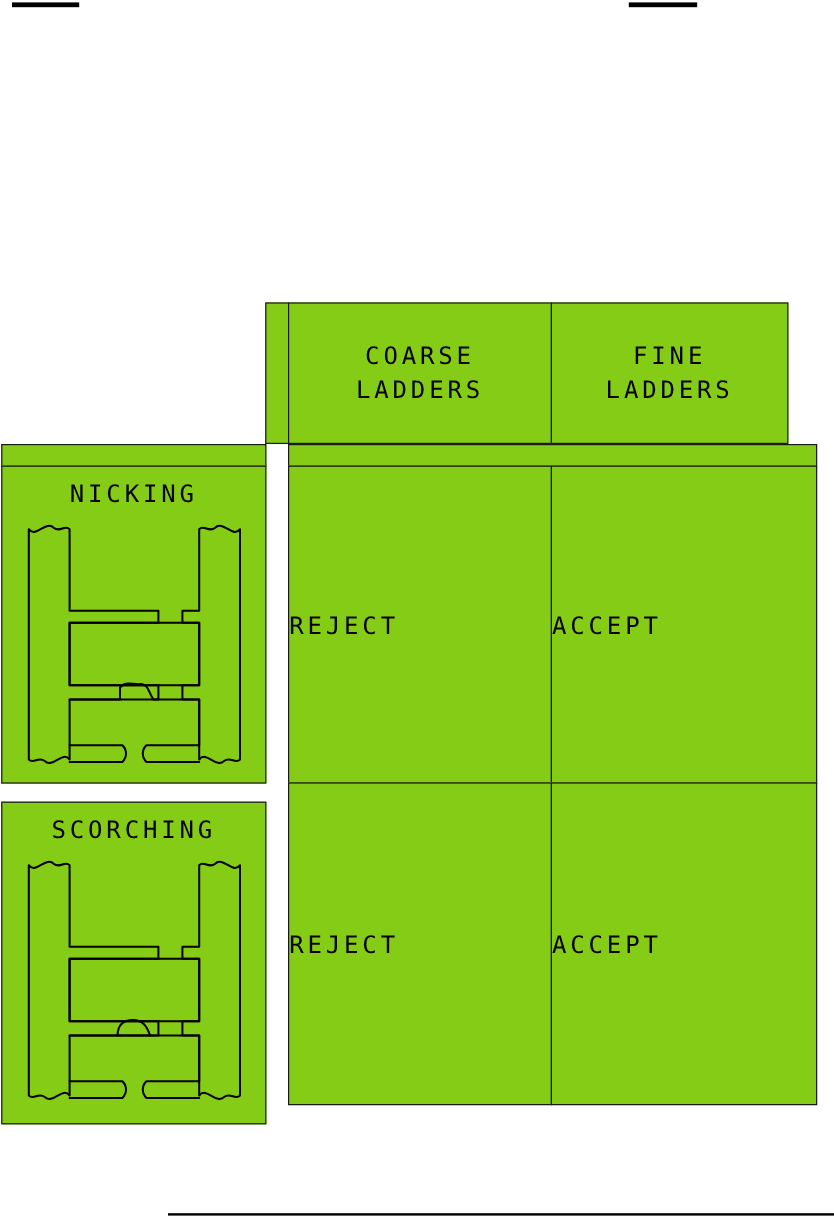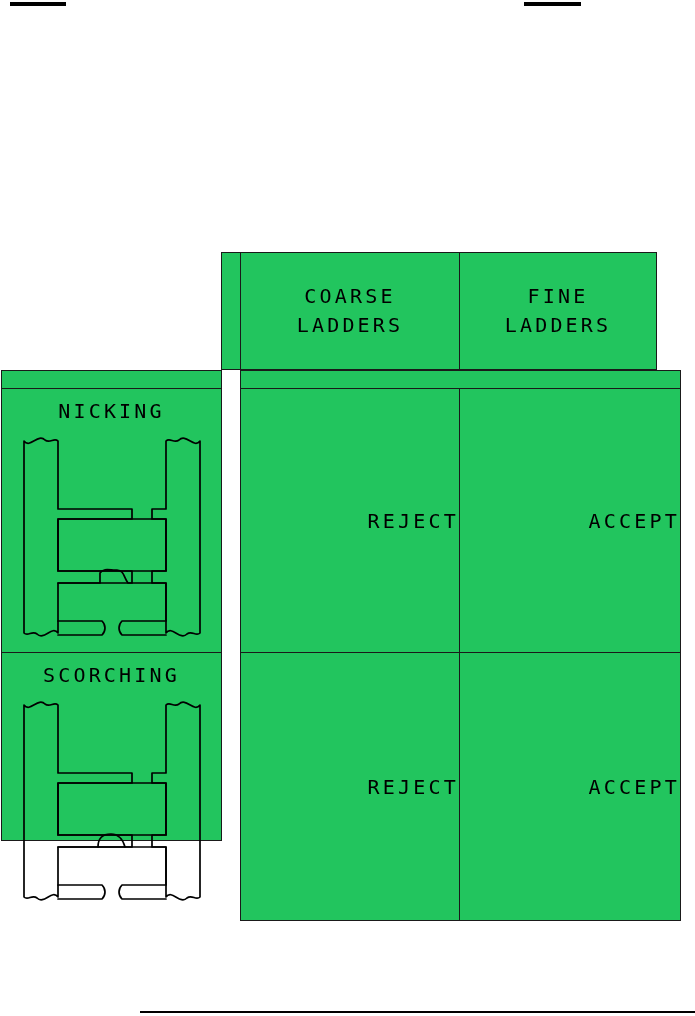--- a/index.html
+++ b/index.html
@@ -42,39 +42,39 @@
     left: 0;
     top: 0;
     width: 695px;
     height: 1016px;
   }
 
   .cellbox {
     position: absolute;
     box-sizing: border-box;
     border: 1.6px solid #1a1a1a;
-    background: #22c55e;
+    background: #84cc16;
   }
 
   
   #header-stub       { left: 221px; top: 252px; width: 20px;  height: 118px; }
   #header-coarse     { left: 240px; top: 252px; width: 220px; height: 118px; }
   #header-fine       { left: 459px; top: 252px; width: 198px; height: 118px; }
 
   
   #spacer-left       { left: 1px;   top: 370px; width: 221px; height: 19px; }
   #spacer-right      { left: 240px; top: 370px; width: 441px; height: 19px; }
 
   
   #label-nicking     { left: 1px;   top: 388px; width: 221px; height: 265px; }
   #cell-nicking-coarse { left: 240px; top: 388px; width: 220px; height: 265px; }
   #cell-nicking-fine   { left: 459px; top: 388px; width: 222px; height: 265px; }
 
   
-  #label-scorching     { left: 1px;   top: 652px; width: 221px; height: 189px; }
+  #label-scorching     { left: 1px;   top: 668px; width: 221px; height: 269px; }
   #cell-scorching-coarse { left: 240px; top: 652px; width: 220px; height: 269px; }
   #cell-scorching-fine   { left: 459px; top: 652px; width: 222px; height: 269px; }
 
   
   .header-text {
     position: absolute;
     left: 0;
     right: 0;
     top: 50%;
     transform: translateY(-50%);
@@ -84,21 +84,21 @@
     line-height: 1.45;
     white-space: pre-line;
   }
 
   .verdict-text {
     position: absolute;
     left: 0;
     right: 0;
     top: 50%;
     transform: translateY(-50%);
-    text-align: right;
+    text-align: left;
     font-size: 20px;
     letter-spacing: 3.2px;
   }
 
   .defect-title {
     position: absolute;
     left: 0;
     right: 0;
     top: 10px;
     text-align: center;

